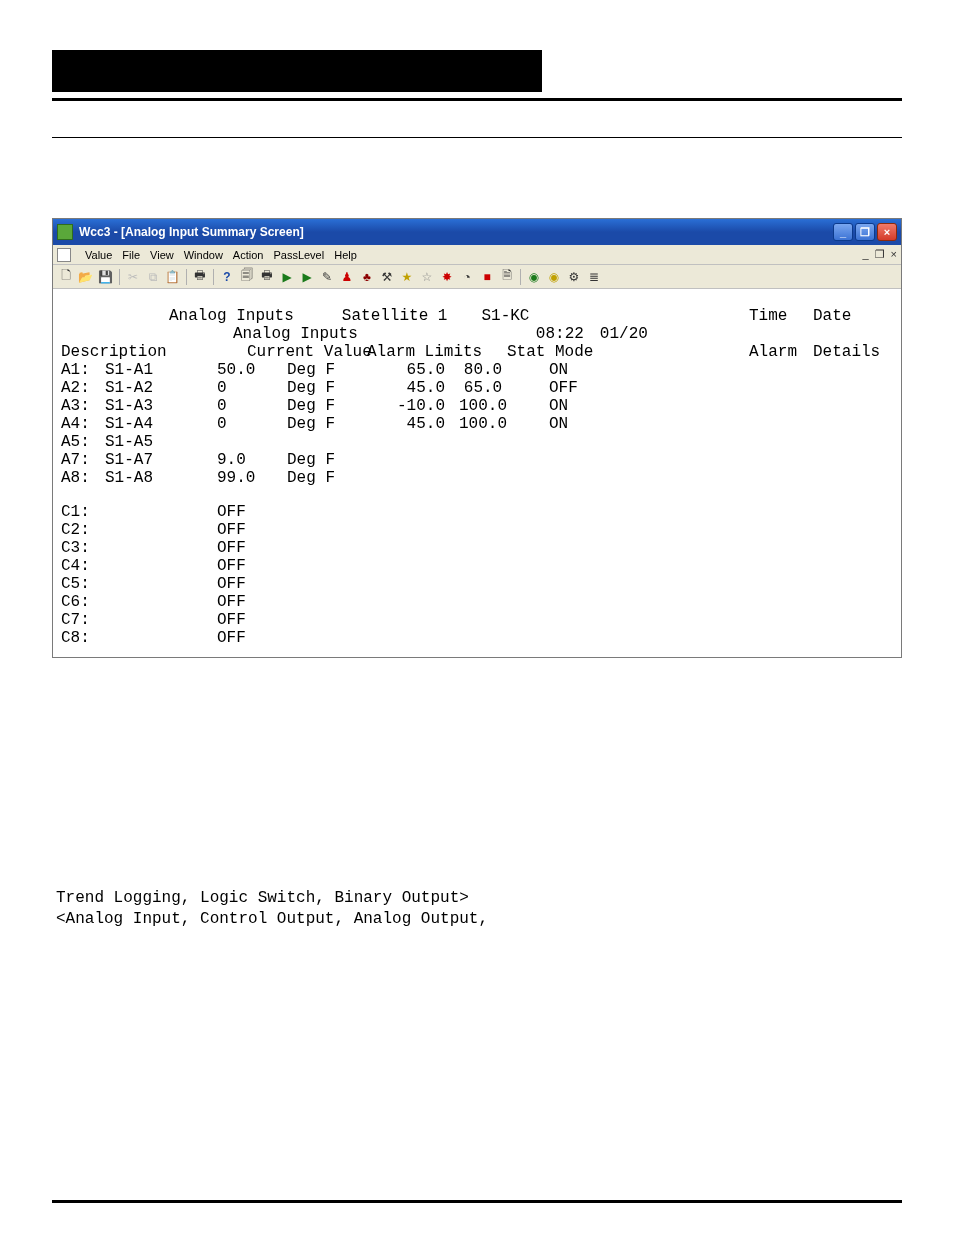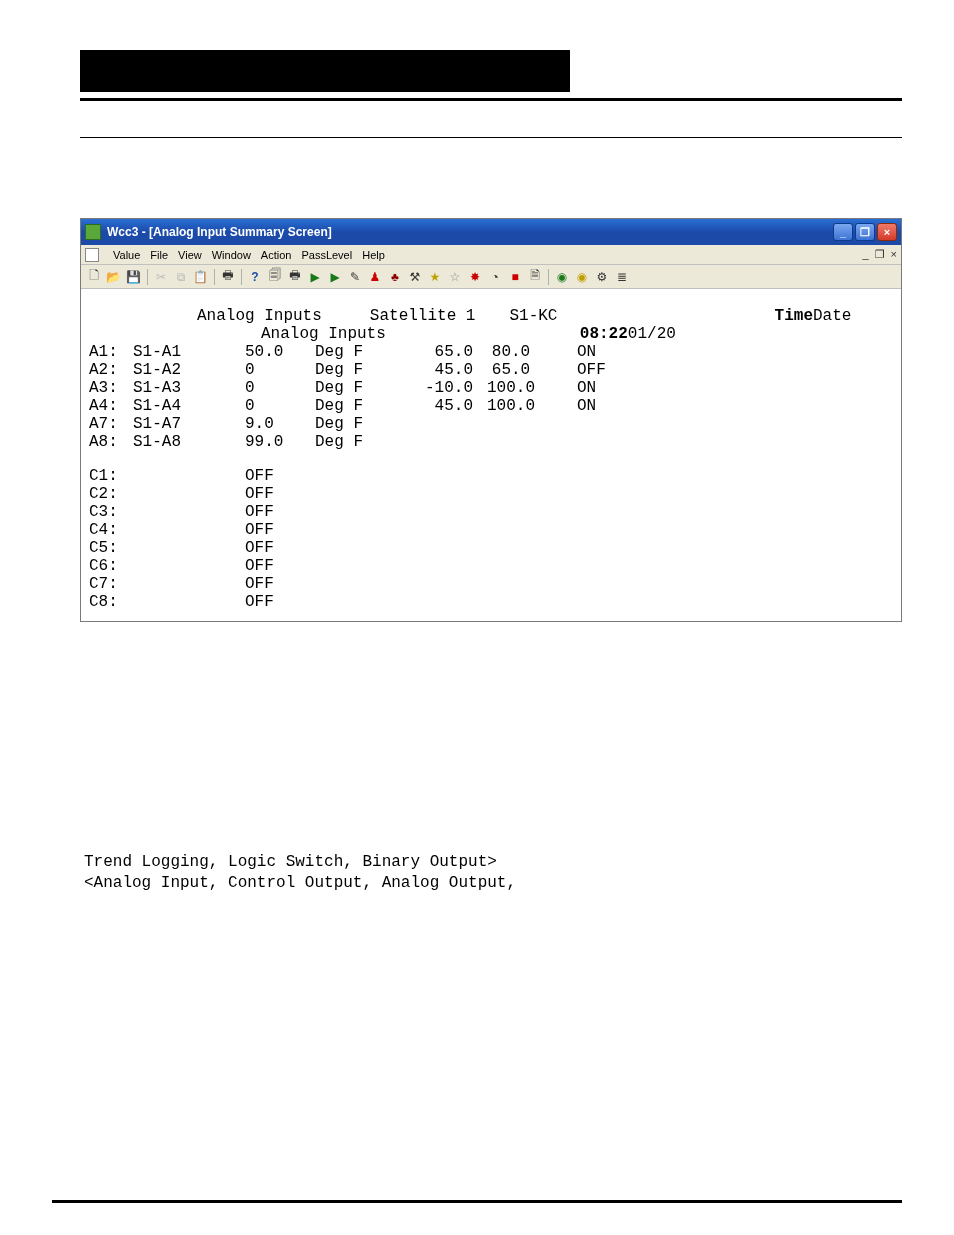--- a/index.html
+++ b/index.html
@@ -3,21 +3,21 @@
 <meta charset="utf-8">
 <style>
   * { box-sizing: border-box; margin: 0; padding: 0; }
   body {
     width: 954px;
     height: 1235px;
     background: #ffffff;
     font-family: Arial, sans-serif;
     position: relative;
   }
-  .page-wrap { padding: 50px 52px 0 52px; margin-left: 28px; }
+  .page-wrap { padding: 50px 52px 0 52px; }
   .black-banner {
     background: #000;
     color: #fff;
     height: 42px;
     width: 490px;
     margin-bottom: 6px;
   }
   .hr-thick { border: none; border-top: 3px solid #000; }
   .hr-thin { border: none; border-top: 1px solid #000; margin-top: 36px; }
 
@@ -102,21 +102,21 @@
     white-space: nowrap;
   }
   .row { display:flex; }
   .c-label { width: 44px; }
   .c-desc  { width: 112px; }
   .c-val   { width: 56px; text-align:left; padding-right:6px; }
   .c-unit  { width: 88px; }
   .c-lim1  { width: 70px; text-align:right; }
   .c-lim2  { width: 80px; text-align:center; padding-right:4px;}
   .c-stat  { width: 80px; padding-left:24px; }
-  .c-right1{ width: 64px; text-align:right;font-weight:bold; }
+  .c-right1{ width: 64px; text-align:left; }
   .c-right2{ width: 80px; text-align:left; }
 
   .hdr2 { display:flex; }
   .hdr2 .c-desc { width: 156px; }
   .hdr2 .c-cv   { width: 140px; padding-left:30px;}
   .hdr2 .c-al   { width: 150px; padding-left:10px;}
   .hdr2 .c-sm   { width: 120px; }
 
   .line-subtitle { display:flex; align-items:center; }
   .line-subtitle .rl { height:1px; background:#000; flex:1; margin:0 6px; position:relative; top:2px;}
@@ -228,20 +228,29 @@
       <div class="row">
         <div class="sub-wrap line-subtitle">
           <div class="rl"></div>
           <span class="txt">Analog Inputs</span>
           <div class="rl"></div>
         </div>
         <span class="c-right1">08:22</span>
         <span class="c-right2">01/20</span>
       </div>
 
+      <div class="row hdr2">
+        <span class="c-desc">Description</span>
+        <span class="c-cv">Current Value</span>
+        <span class="c-al">Alarm Limits</span>
+        <span class="c-sm">Stat Mode</span>
+        <span style="flex:1"></span>
+        <span class="c-right1">Alarm</span>
+        <span class="c-right2">Details</span>
+      </div>
 
       <div id="analog-rows">
           <div class="row body-row">
             <span class="c-label">A1:</span>
             <span class="c-desc">S1-A1</span>
             <span class="c-val">50.0</span>
             <span style="width:14px"></span>
             <span class="c-unit">Deg F</span>
             <span class="c-lim1">65.0</span>
             <span class="c-lim2">80.0</span>
@@ -269,20 +278,30 @@
           </div>
           <div class="row body-row">
             <span class="c-label">A4:</span>
             <span class="c-desc">S1-A4</span>
             <span class="c-val">0</span>
             <span style="width:14px"></span>
             <span class="c-unit">Deg F</span>
             <span class="c-lim1">45.0</span>
             <span class="c-lim2">100.0</span>
             <span class="c-stat">ON</span>
+          </div>
+          <div class="row body-row">
+            <span class="c-label">A5:</span>
+            <span class="c-desc">S1-A5</span>
+            <span class="c-val"></span>
+            <span style="width:14px"></span>
+            <span class="c-unit"></span>
+            <span class="c-lim1"></span>
+            <span class="c-lim2"></span>
+            <span class="c-stat"></span>
           </div>
           <div class="row body-row">
             <span class="c-label">A7:</span>
             <span class="c-desc">S1-A7</span>
             <span class="c-val">9.0</span>
             <span style="width:14px"></span>
             <span class="c-unit">Deg F</span>
             <span class="c-lim1"></span>
             <span class="c-lim2"></span>
             <span class="c-stat"></span>

